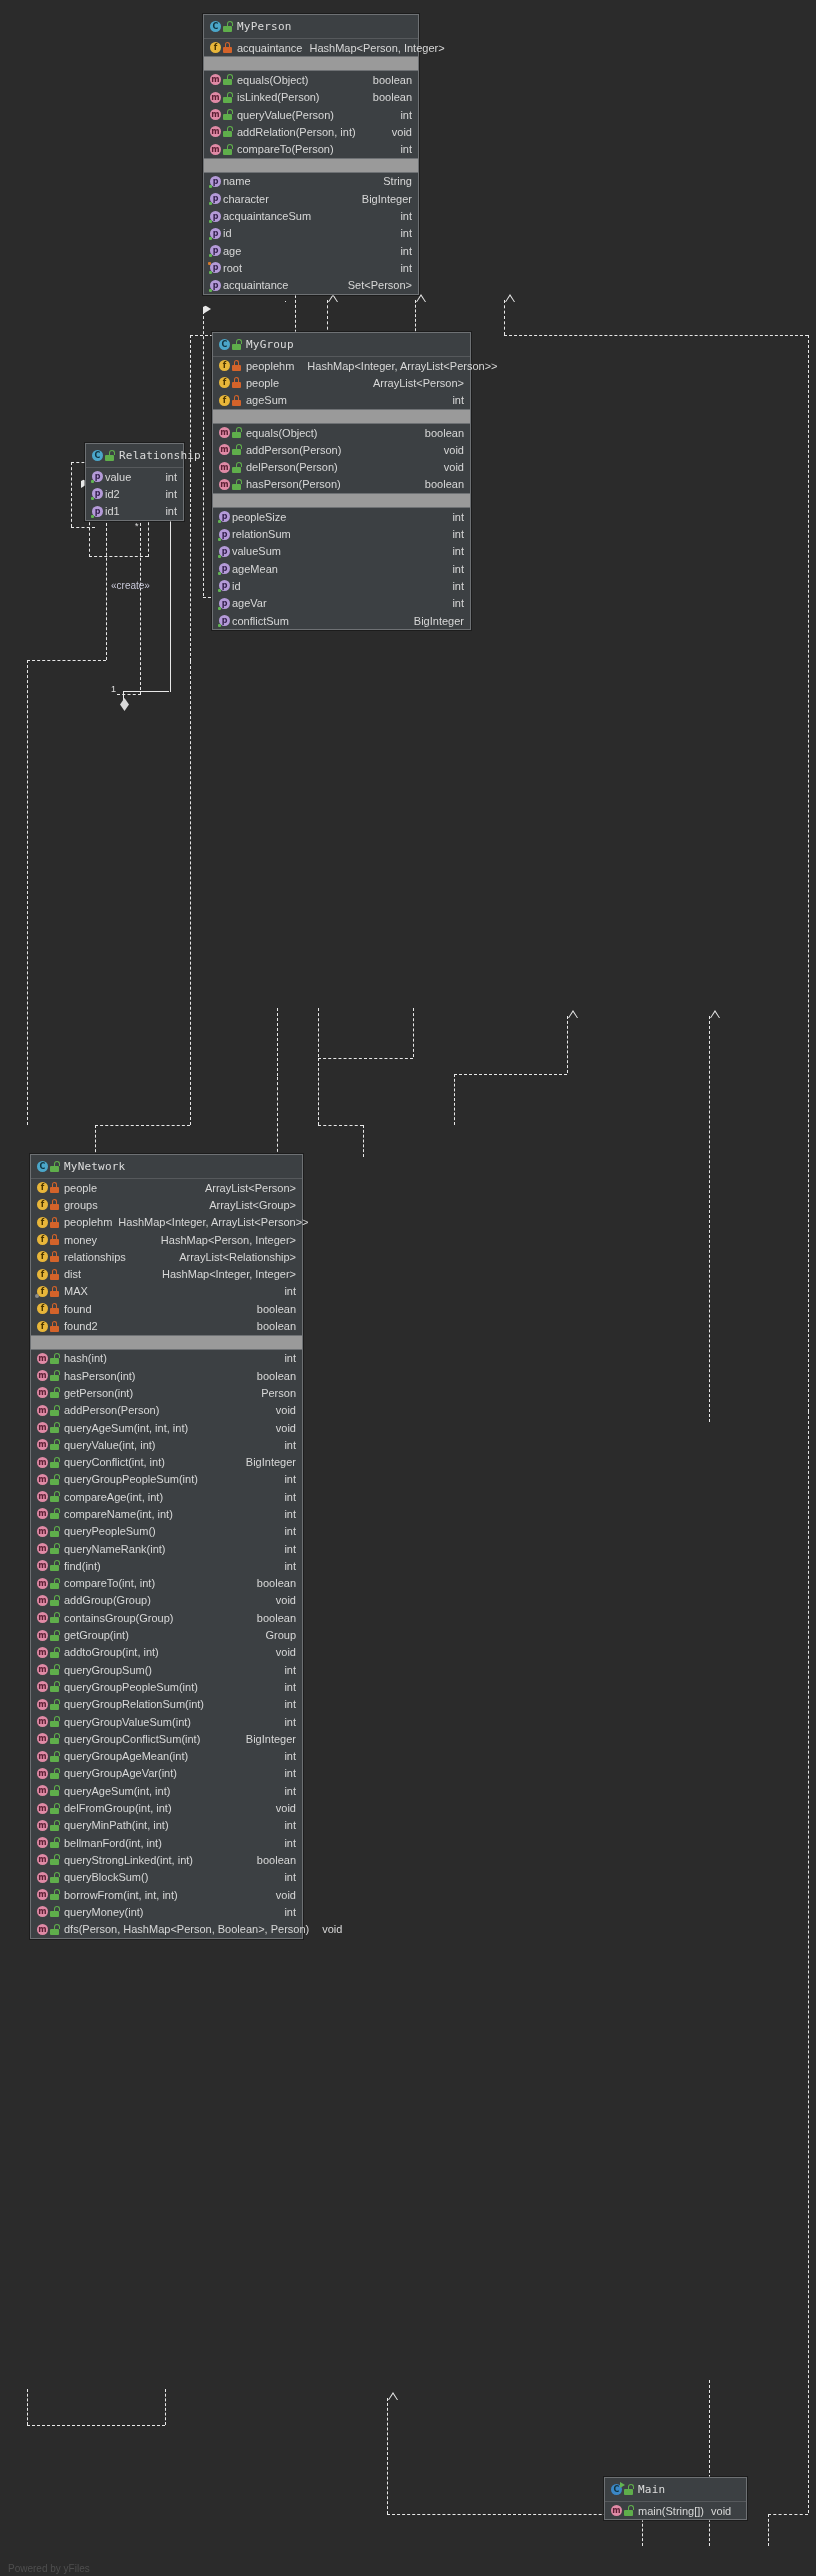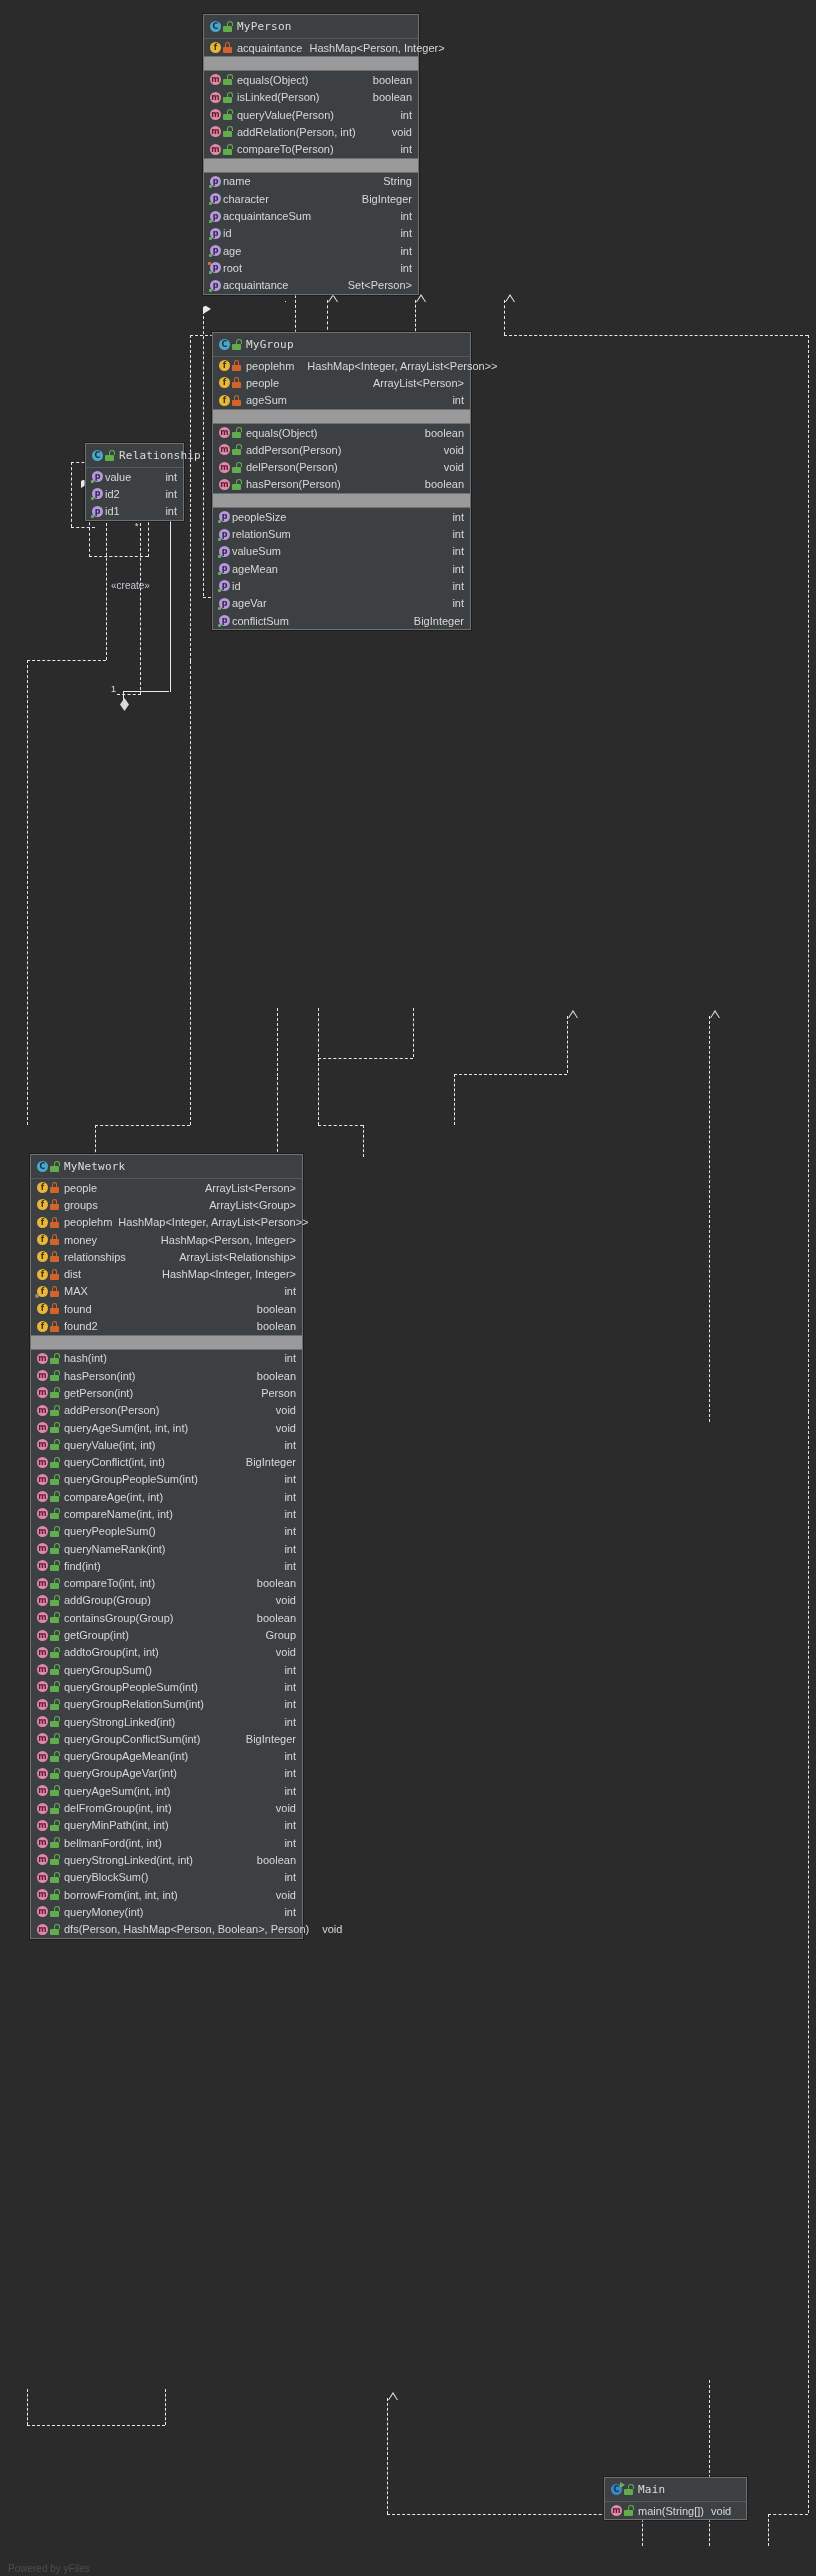--- a/index.html
+++ b/index.html
@@ -828,21 +828,21 @@
           <span class="nm">queryGroupRelationSum(int)</span>
           <span class="spacer"></span>
           <span class="ty">int</span>
         </div>
         <div class="row">
           <span class="ico ico-method">m</span>
           <span class="vis vis-public">
             <i></i>
             <b></b>
           </span>
-          <span class="nm">queryStrongLinked(int)</span>
+          <span class="nm">queryGroupValueSum(int)</span>
           <span class="spacer"></span>
           <span class="ty">int</span>
         </div>
         <div class="row">
           <span class="ico ico-method">m</span>
           <span class="vis vis-public">
             <i></i>
             <b></b>
           </span>
           <span class="nm">queryGroupConflictSum(int)</span>

